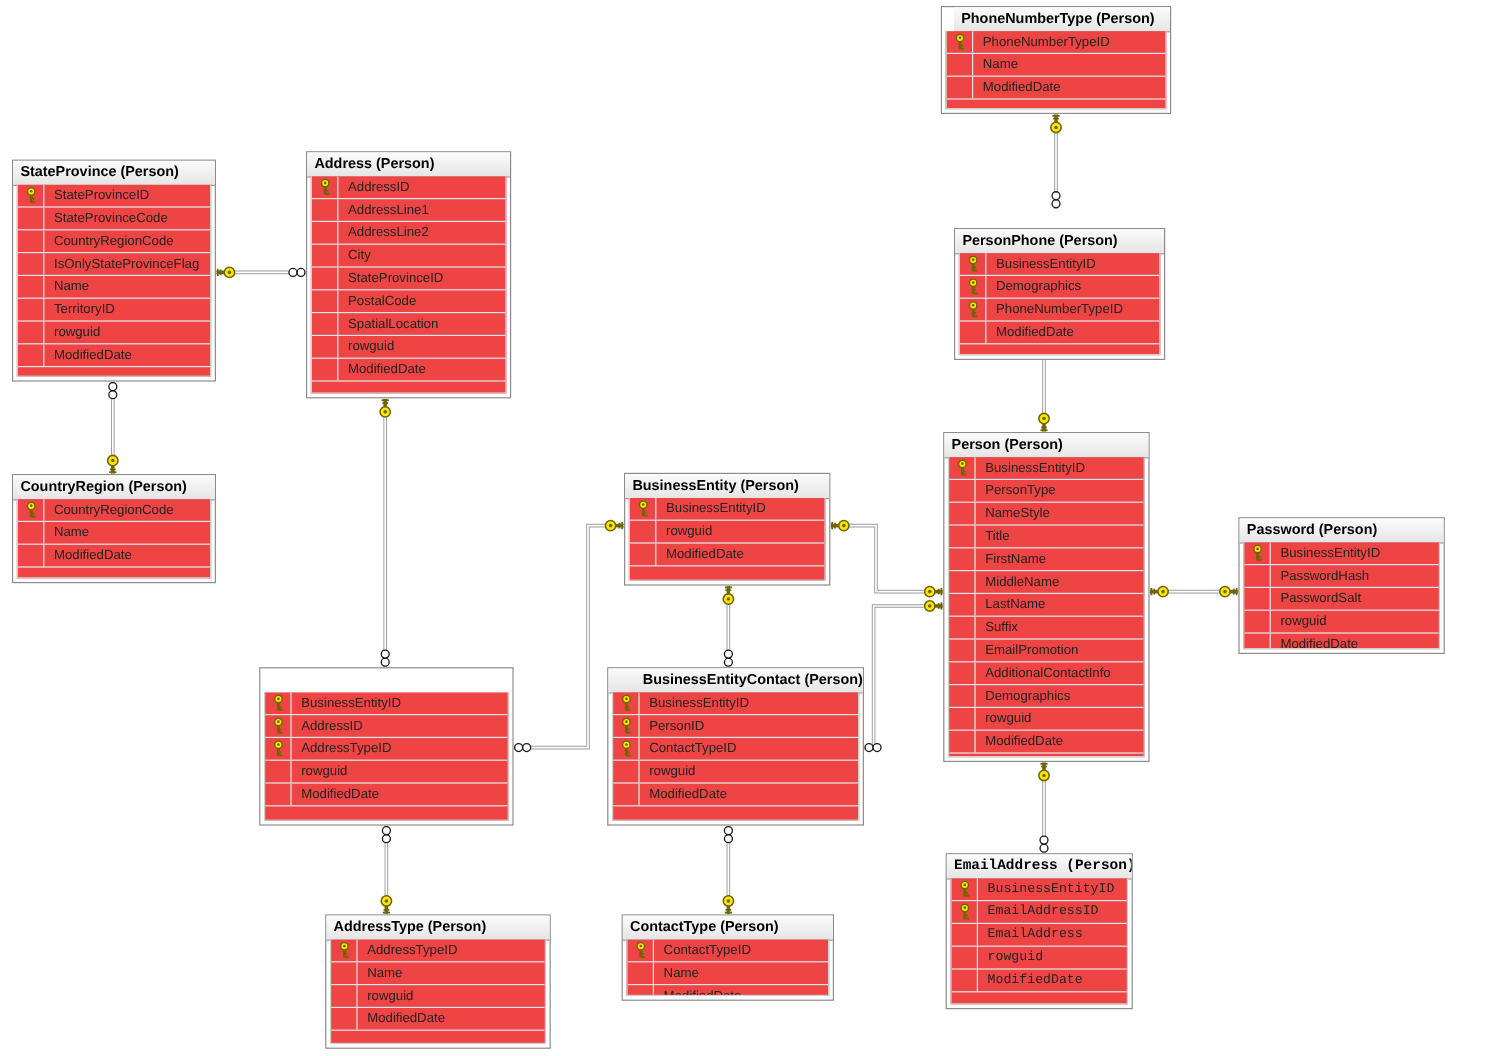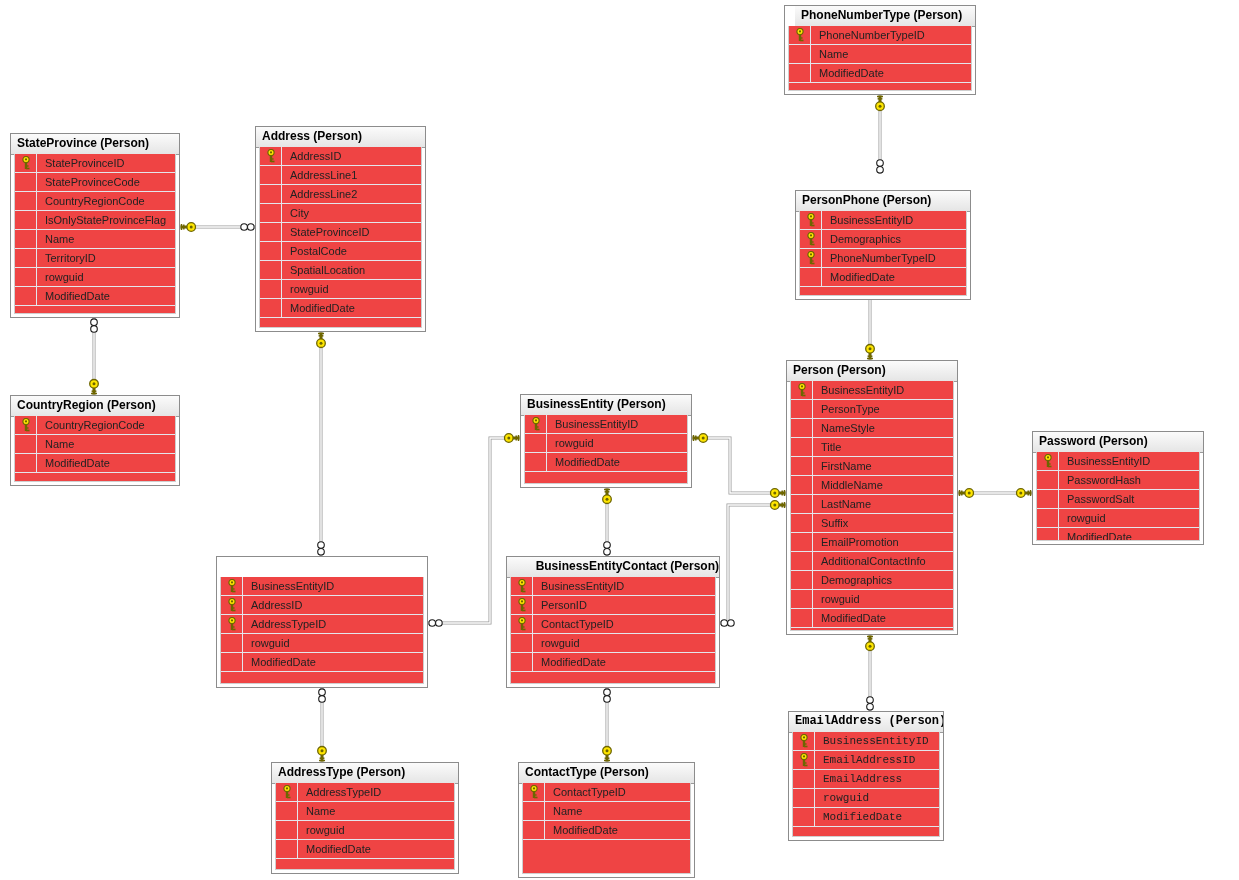--- a/index.html
+++ b/index.html
@@ -697,21 +697,21 @@
           <div class="col-row">
             <div class="keycell"></div>
             <div class="namecell">rowguid</div>
           </div>
           <div class="col-row">
             <div class="keycell"></div>
             <div class="namecell">ModifiedDate</div>
           </div>
         </div>
       </div>
-      <div class="tbl" style="left: 518px; top: 762px; width: 177px; height: 116px;">
+      <div class="tbl" style="left: 518px; top: 762px; width: 177px; height: 72px;">
         <div class="tbl-header">ContactType (Person)</div>
         <div class="tbl-body">
           <div class="col-row">
             <div class="keycell">
               <svg width="12" height="14" viewBox="0 0 12 14">
                 <line x1="6" y1="5" x2="6" y2="13" stroke="#6e6600" stroke-width="2.4"></line>
                 <line x1="6" y1="12.5" x2="9.5" y2="12.5" stroke="#6e6600" stroke-width="1.6"></line>
                 <line x1="6" y1="10" x2="8.6" y2="10" stroke="#6e6600" stroke-width="1.4"></line>
                 <circle cx="6" cy="3.6" r="3.1" fill="#ffe600" stroke="#6e6600" stroke-width="1.2"></circle>
                 <circle cx="6" cy="3.4" r="1.1" fill="#6e6600"></circle>

